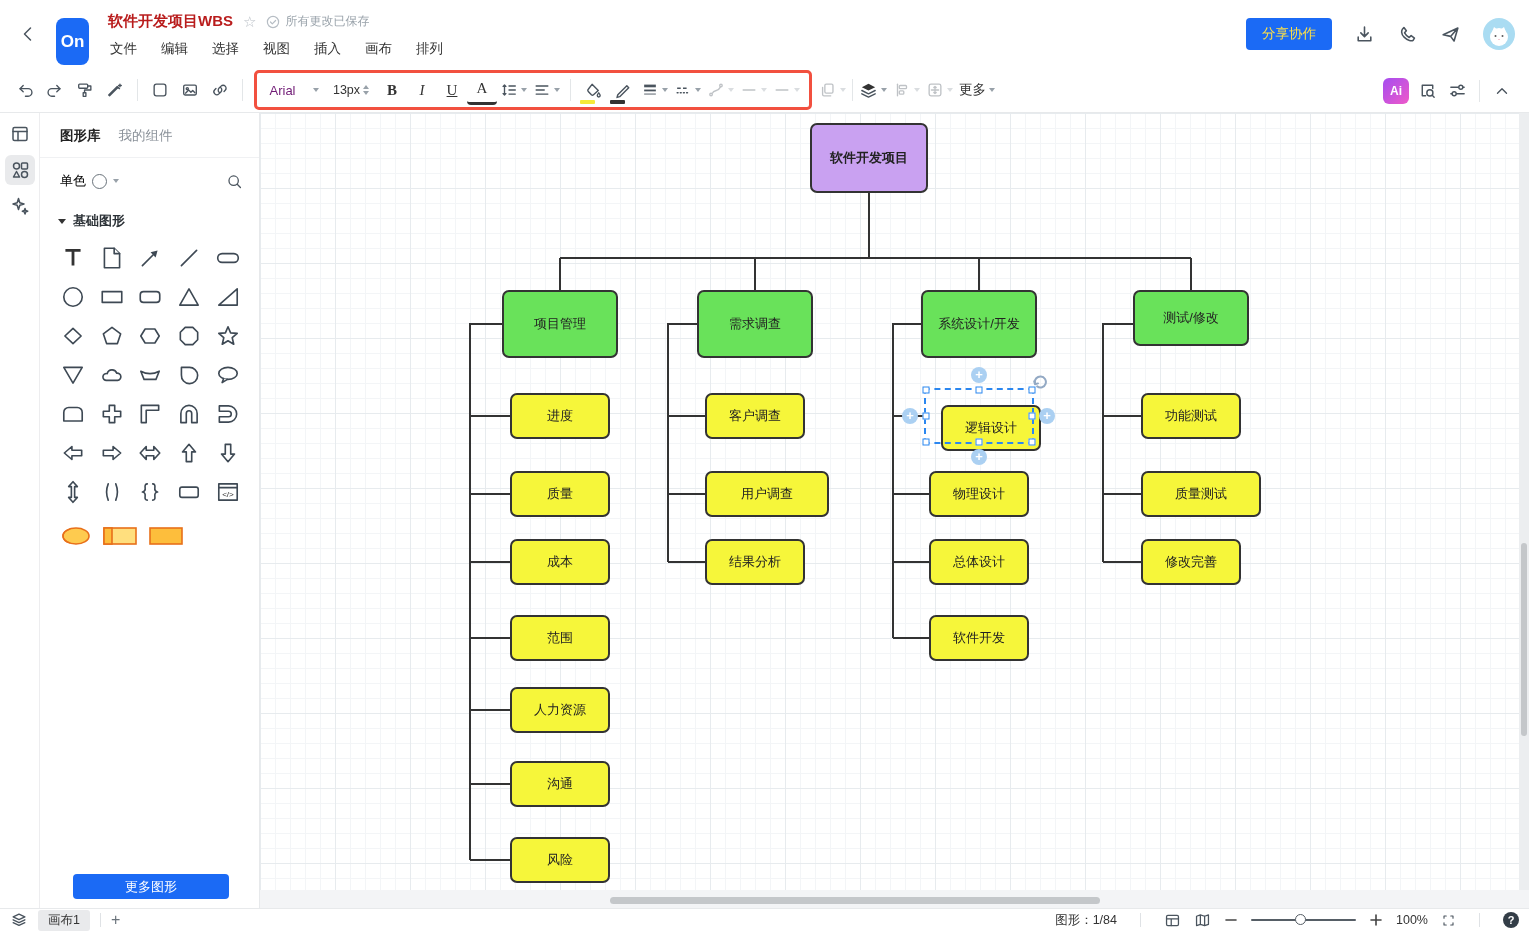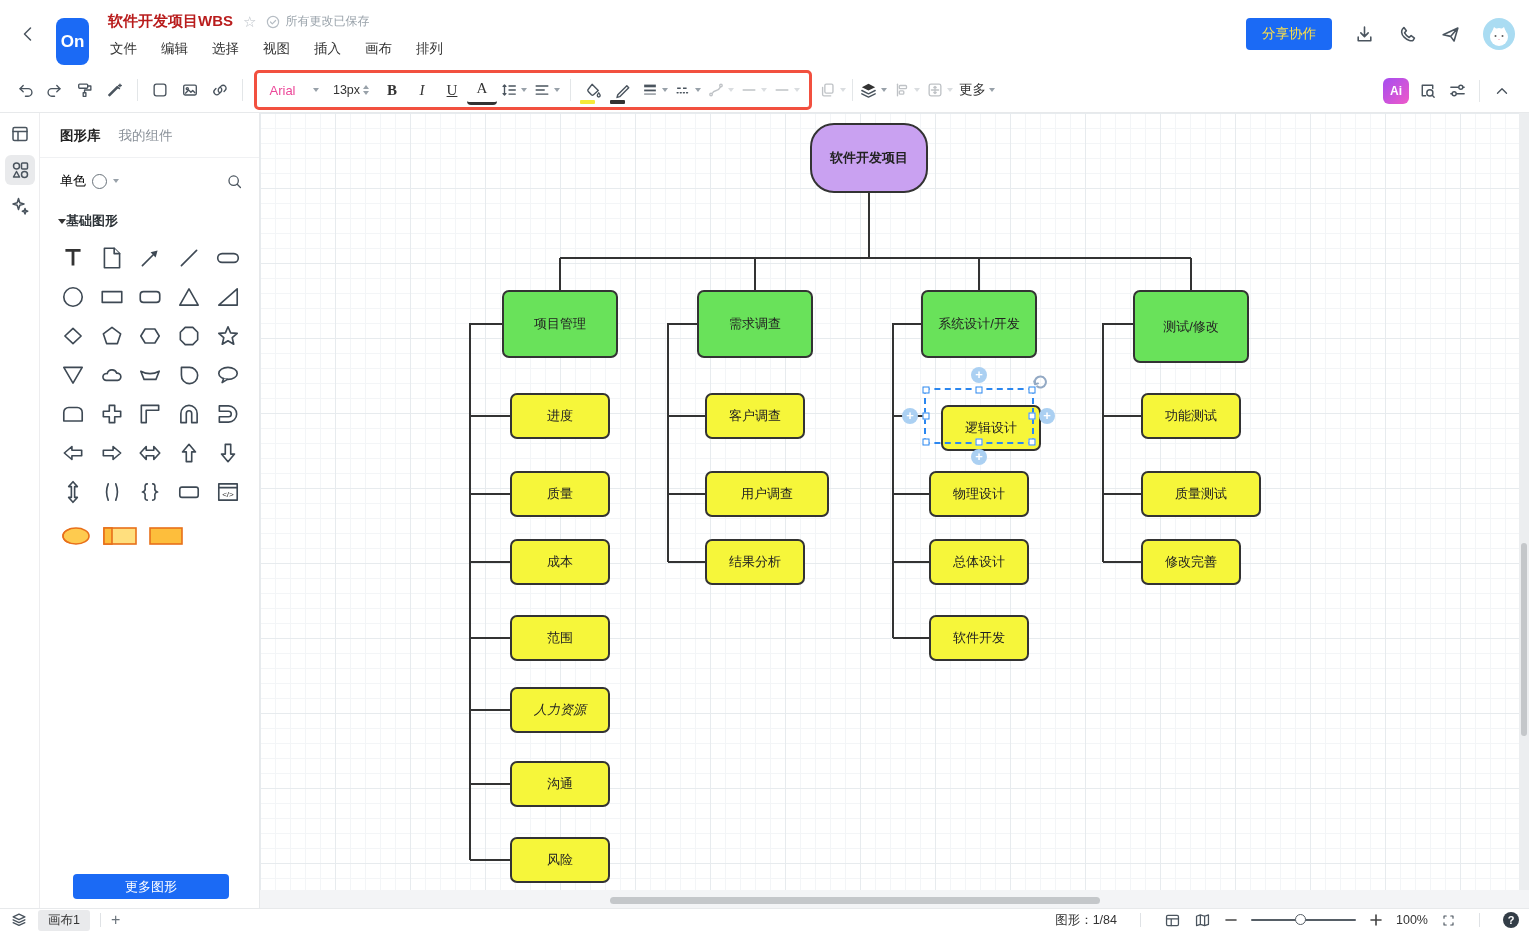--- a/index.html
+++ b/index.html
@@ -29,40 +29,40 @@
   .caret { width:0; height:0; border-left:3.5px solid transparent; border-right:3.5px solid transparent; border-top:4px solid #98a1a9; }
   .dim { opacity:.35; }
   .redbox { display:flex; align-items:center; border:3px solid #f2503f; border-radius:5px; height:40px; padding:0 6px; margin:0 4px; }
   .glyph { font-family:"Liberation Serif",serif; font-size:15px; color:#333; }
   .g-b { font-weight:bold; }
   .g-i { font-style:italic; }
   .g-u { text-decoration:underline; }
   .g-a { border-bottom:3px solid #333; line-height:1; }
   .stepper { display:flex; flex-direction:column; gap:2px; }
   .stp-up { width:0;height:0;border-left:3.5px solid transparent;border-right:3.5px solid transparent;border-bottom:4px solid #98a1a9; }
-  .fontname { font-size:13px; color:#ec4899; min-width:40px; }
+  .fontname { font-size:13px; color:#701a75; min-width:40px; }
   .fontsize { font-size:12.5px; color:#333; }
   .underbar { position:absolute; left:2px; bottom:1px; width:15px; height:4px; border-radius:1px; }
   .rel { position:relative; }
   .tb-right { position:absolute; right:12px; top:0; height:45px; display:flex; align-items:center; }
   .ai-badge { width:26px; height:26px; border-radius:6px; background:linear-gradient(135deg,#a54df0,#ef59c9); color:#fff; font-size:12px; font-weight:bold; display:flex; align-items:center; justify-content:center; }
   .more-label { font-size:13.5px; color:#333; }
 
   
   #rail { position:absolute; left:0; top:113px; width:40px; height:795px; background:#fff; border-right:1px solid #ededef; }
   .rail-btn { width:30px; height:30px; margin:6px auto; border-radius:6px; display:flex; align-items:center; justify-content:center; cursor:pointer; }
   .rail-active { background:#e9eaec; }
   #panel { position:absolute; left:40px; top:113px; width:220px; height:795px; background:#fff; border-right:1px solid #e7e9eb; }
   .panel-tabs { display:flex; gap:18px; padding:14px 0 12px 20px; border-bottom:1px solid #f0f1f3; }
   .ptab { font-size:13.5px; color:#8a9199; cursor:pointer; }
   .ptab.active { color:#222; font-weight:bold; }
   .filter-row { display:flex; align-items:center; padding:14px 16px 10px 20px; gap:6px; }
   .filter-label { font-size:13px; color:#000000; }
   .filter-circle { width:15px; height:15px; border:1.5px solid #6a737b; border-radius:50%; }
-  .sec-title { display:flex; align-items:center; padding:12px 0 6px 18px; font-size:13px; font-weight:bold; color:#2c3237; cursor:pointer; }
+  .sec-title { display:flex; align-items:center; gap:7px; padding:12px 0 6px 18px; font-size:13px; font-weight:bold; color:#2c3237; cursor:pointer; }
   .tri-down { width:0; height:0; border-left:4px solid transparent; border-right:4px solid transparent; border-top:5px solid #333; }
   .shape-grid { display:grid; grid-template-columns:repeat(5,1fr); row-gap:11px; padding:8px 12px 4px 14px; }
   .cell { display:flex; align-items:center; justify-content:center; height:28px; cursor:pointer; }
   .shp { stroke:#3e4954; fill:#fff; stroke-width:1.5; stroke-linejoin:round; stroke-linecap:round; }
   .org-row { display:flex; gap:8px; padding:12px 0 0 20px; }
   .more-btn { position:absolute; left:33px; bottom:9px; width:156px; height:25px; background:#1b6af5; color:#fff; font-size:13px; border:none; border-radius:4px; cursor:pointer; }
 
   
   #canvas { position:absolute; left:260px; top:113px; width:1269px; height:777px; background-color:#fff;
     background-image:
@@ -591,32 +591,32 @@
 <div id="canvas">
   <svg id="wires" width="1269" height="777" viewBox="0 0 1269 777">
     <path fill="none" stroke="#333" stroke-width="2" d="
       M609 80 V145 M300 145 H931 M300 145 V177 M495 145 V177 M719 145 V177 M931 145 V177
       M242 211 H210 V747 M210 303 H250 M210 381 H250 M210 449 H250 M210 525 H250 M210 597 H250 M210 671 H250 M210 747 H250
       M437 211 H408 V449 M408 303 H445 M408 381 H445 M408 449 H445
       M661 211 H633 V525 M633 303 H669 M633 381 H669 M633 449 H669 M633 525 H669
       M873 211 H843 V449 M843 303 H881 M843 381 H881 M843 449 H881"></path>
   </svg>
 
-  <div class="node lvl1" style="left:550px;top:10px;width:118px;height:70px;border-radius:24px;">软件开发项目</div>
+  <div class="node lvl1" style="left:550px;top:10px;width:118px;height:70px;">软件开发项目</div>
 
   <div class="node lvl2" style="left:242px;top:177px;width:116px;height:68px;">项目管理</div>
   <div class="node lvl2" style="left:437px;top:177px;width:116px;height:68px;">需求调查</div>
   <div class="node lvl2" style="left:661px;top:177px;width:116px;height:68px;">系统设计/开发</div>
-  <div class="node lvl2" style="left:873px;top:177px;width:116px;height:73px;">测试/修改</div>
+  <div class="node lvl2" style="left:873px;top:177px;width:116px;height:56px;">测试/修改</div>
 
   <div class="node lvl3" style="left:250px;top:280px;width:100px;height:46px;">进度</div>
   <div class="node lvl3" style="left:250px;top:358px;width:100px;height:46px;">质量</div>
   <div class="node lvl3" style="left:250px;top:426px;width:100px;height:46px;">成本</div>
   <div class="node lvl3" style="left:250px;top:502px;width:100px;height:46px;">范围</div>
-  <div class="node lvl3" style="left:250px;top:574px;width:100px;height:46px;font-style:italic;">人力资源</div>
+  <div class="node lvl3" style="left:250px;top:574px;width:100px;height:46px;">人力资源</div>
   <div class="node lvl3" style="left:250px;top:648px;width:100px;height:46px;">沟通</div>
   <div class="node lvl3" style="left:250px;top:724px;width:100px;height:46px;">风险</div>
 
   <div class="node lvl3" style="left:445px;top:280px;width:100px;height:46px;">客户调查</div>
   <div class="node lvl3" style="left:445px;top:358px;width:124px;height:46px;">用户调查</div>
   <div class="node lvl3" style="left:445px;top:426px;width:100px;height:46px;">结果分析</div>
 
   <div class="node lvl3" style="left:669px;top:292px;width:100px;height:46px;margin-left:12px;">逻辑设计</div>
   <div class="node lvl3" style="left:669px;top:358px;width:100px;height:46px;">物理设计</div>
   <div class="node lvl3" style="left:669px;top:426px;width:100px;height:46px;">总体设计</div>

